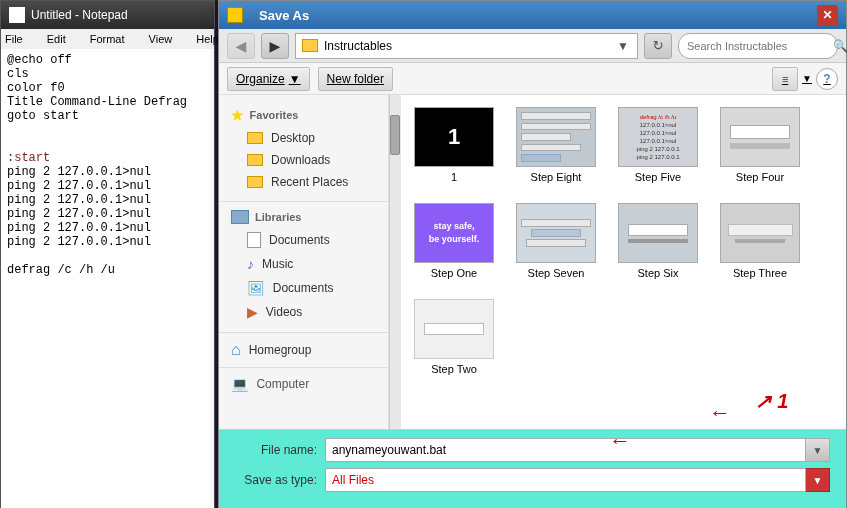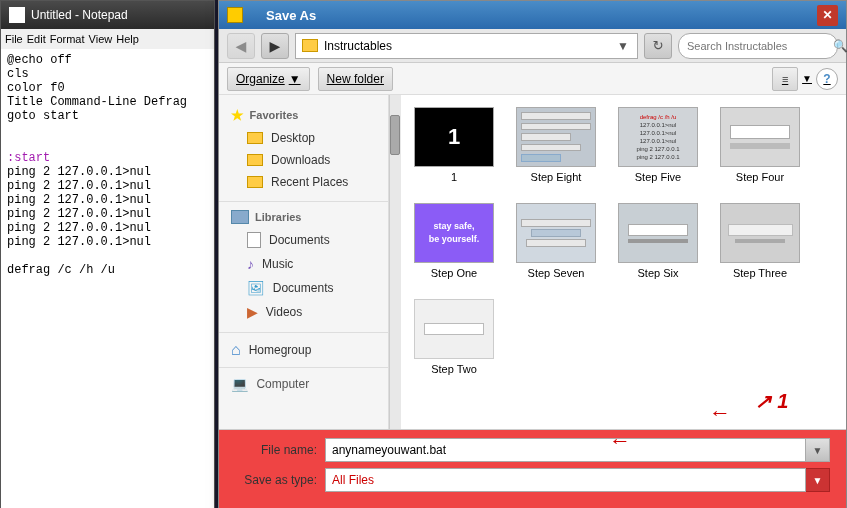--- a/index.html
+++ b/index.html
@@ -21,51 +21,51 @@
     }
     .notepad-icon {
       width: 16px; height: 16px; margin-right: 6px;
       background: #fff;
       display: inline-block;
     }
     .notepad-menubar {
       background: #f0f0f0;
       height: 20px;
       display: flex; align-items: center; padding: 0 4px;
-      gap: 4px;
+      gap: 24px;
       font-size: 11px; color: #000;
     }
     .notepad-content {
       background: #fff;
       height: calc(508px - 48px);
       padding: 4px 6px;
       font-family: 'Courier New', monospace;
       font-size: 12px;
       color: #000;
       overflow: hidden;
     }
-    .notepad-content .red-text { color: #a21caf; }
+    .notepad-content .red-text { color: #7f1d1d; }
 
     
     .dialog-overlay {
       position: absolute;
       left: 218px; top: 0;
       width: 629px; height: 508px;
       background: #f0f0f0;
       border: 1px solid #888;
       box-shadow: 2px 2px 10px rgba(0,0,0,0.5);
     }
     .dialog-titlebar {
       height: 28px;
       background: linear-gradient(to bottom, #4a8cc7, #2a6aad);
       display: flex; align-items: center; justify-content: space-between;
       padding: 0 8px;
       color: #fff; font-size: 13px; font-weight: bold;
     }
-    .dialog-titlebar-left { display: flex; align-items: center; gap: 23px; }
+    .dialog-titlebar-left { display: flex; align-items: center; gap: 16px; }
     .title-icon {
       width: 16px; height: 16px;
       background: #ffcc00;
       border: 1px solid #aa8800;
     }
     .dialog-close-btn {
       width: 21px; height: 21px;
       background: #c0392b;
       color: #fff;
       border: none;
@@ -265,21 +265,21 @@
     .thumb-stay {
       background: #1a2a1a;
       display: flex; align-items: center; justify-content: center;
       flex-direction: column;
     }
     .stay-text { color: #fff; font-size: 8px; text-align: center; line-height: 1.3; }
 
     
     .dialog-bottom {
       height: 80px;
-      background: #ef4444;
+      background: #5eead4;
       border-top: 1px solid #ccc;
       padding: 8px 16px;
     }
     .bottom-row {
       display: flex; align-items: center; margin-bottom: 6px;
     }
     .bottom-label {
       width: 90px; text-align: right;
       font-size: 12px; color: #333; padding-right: 8px;
     }

